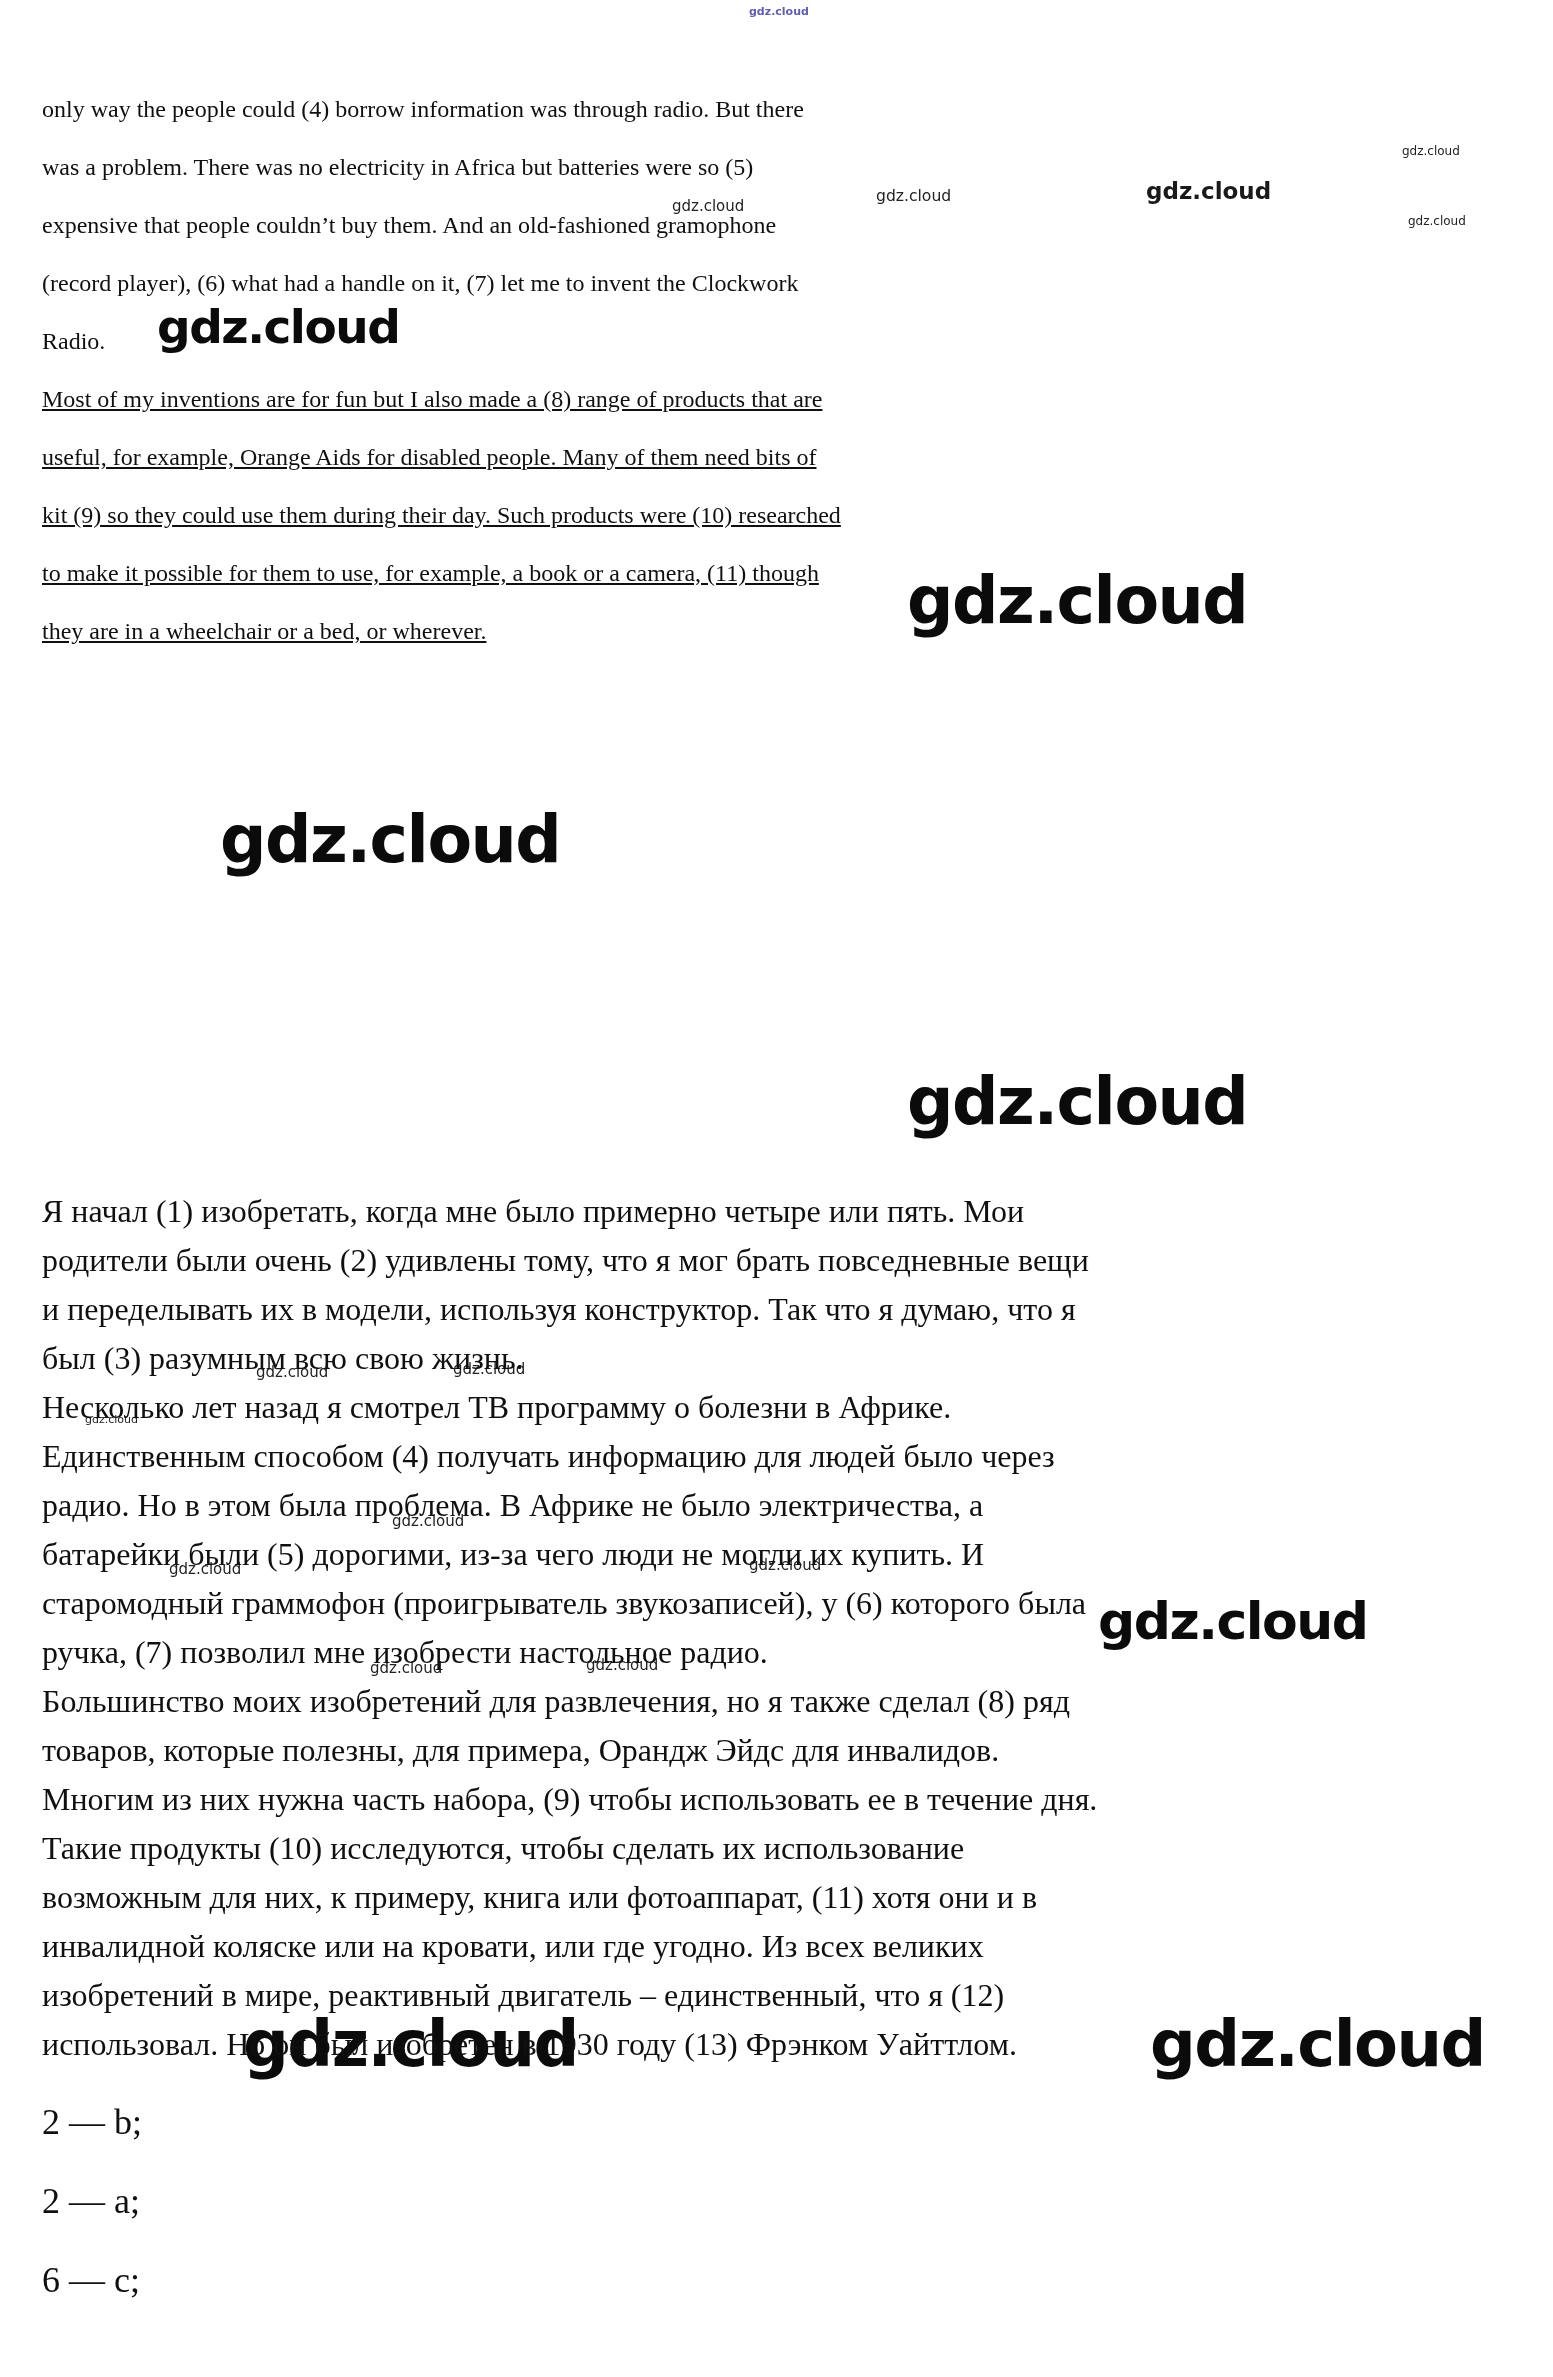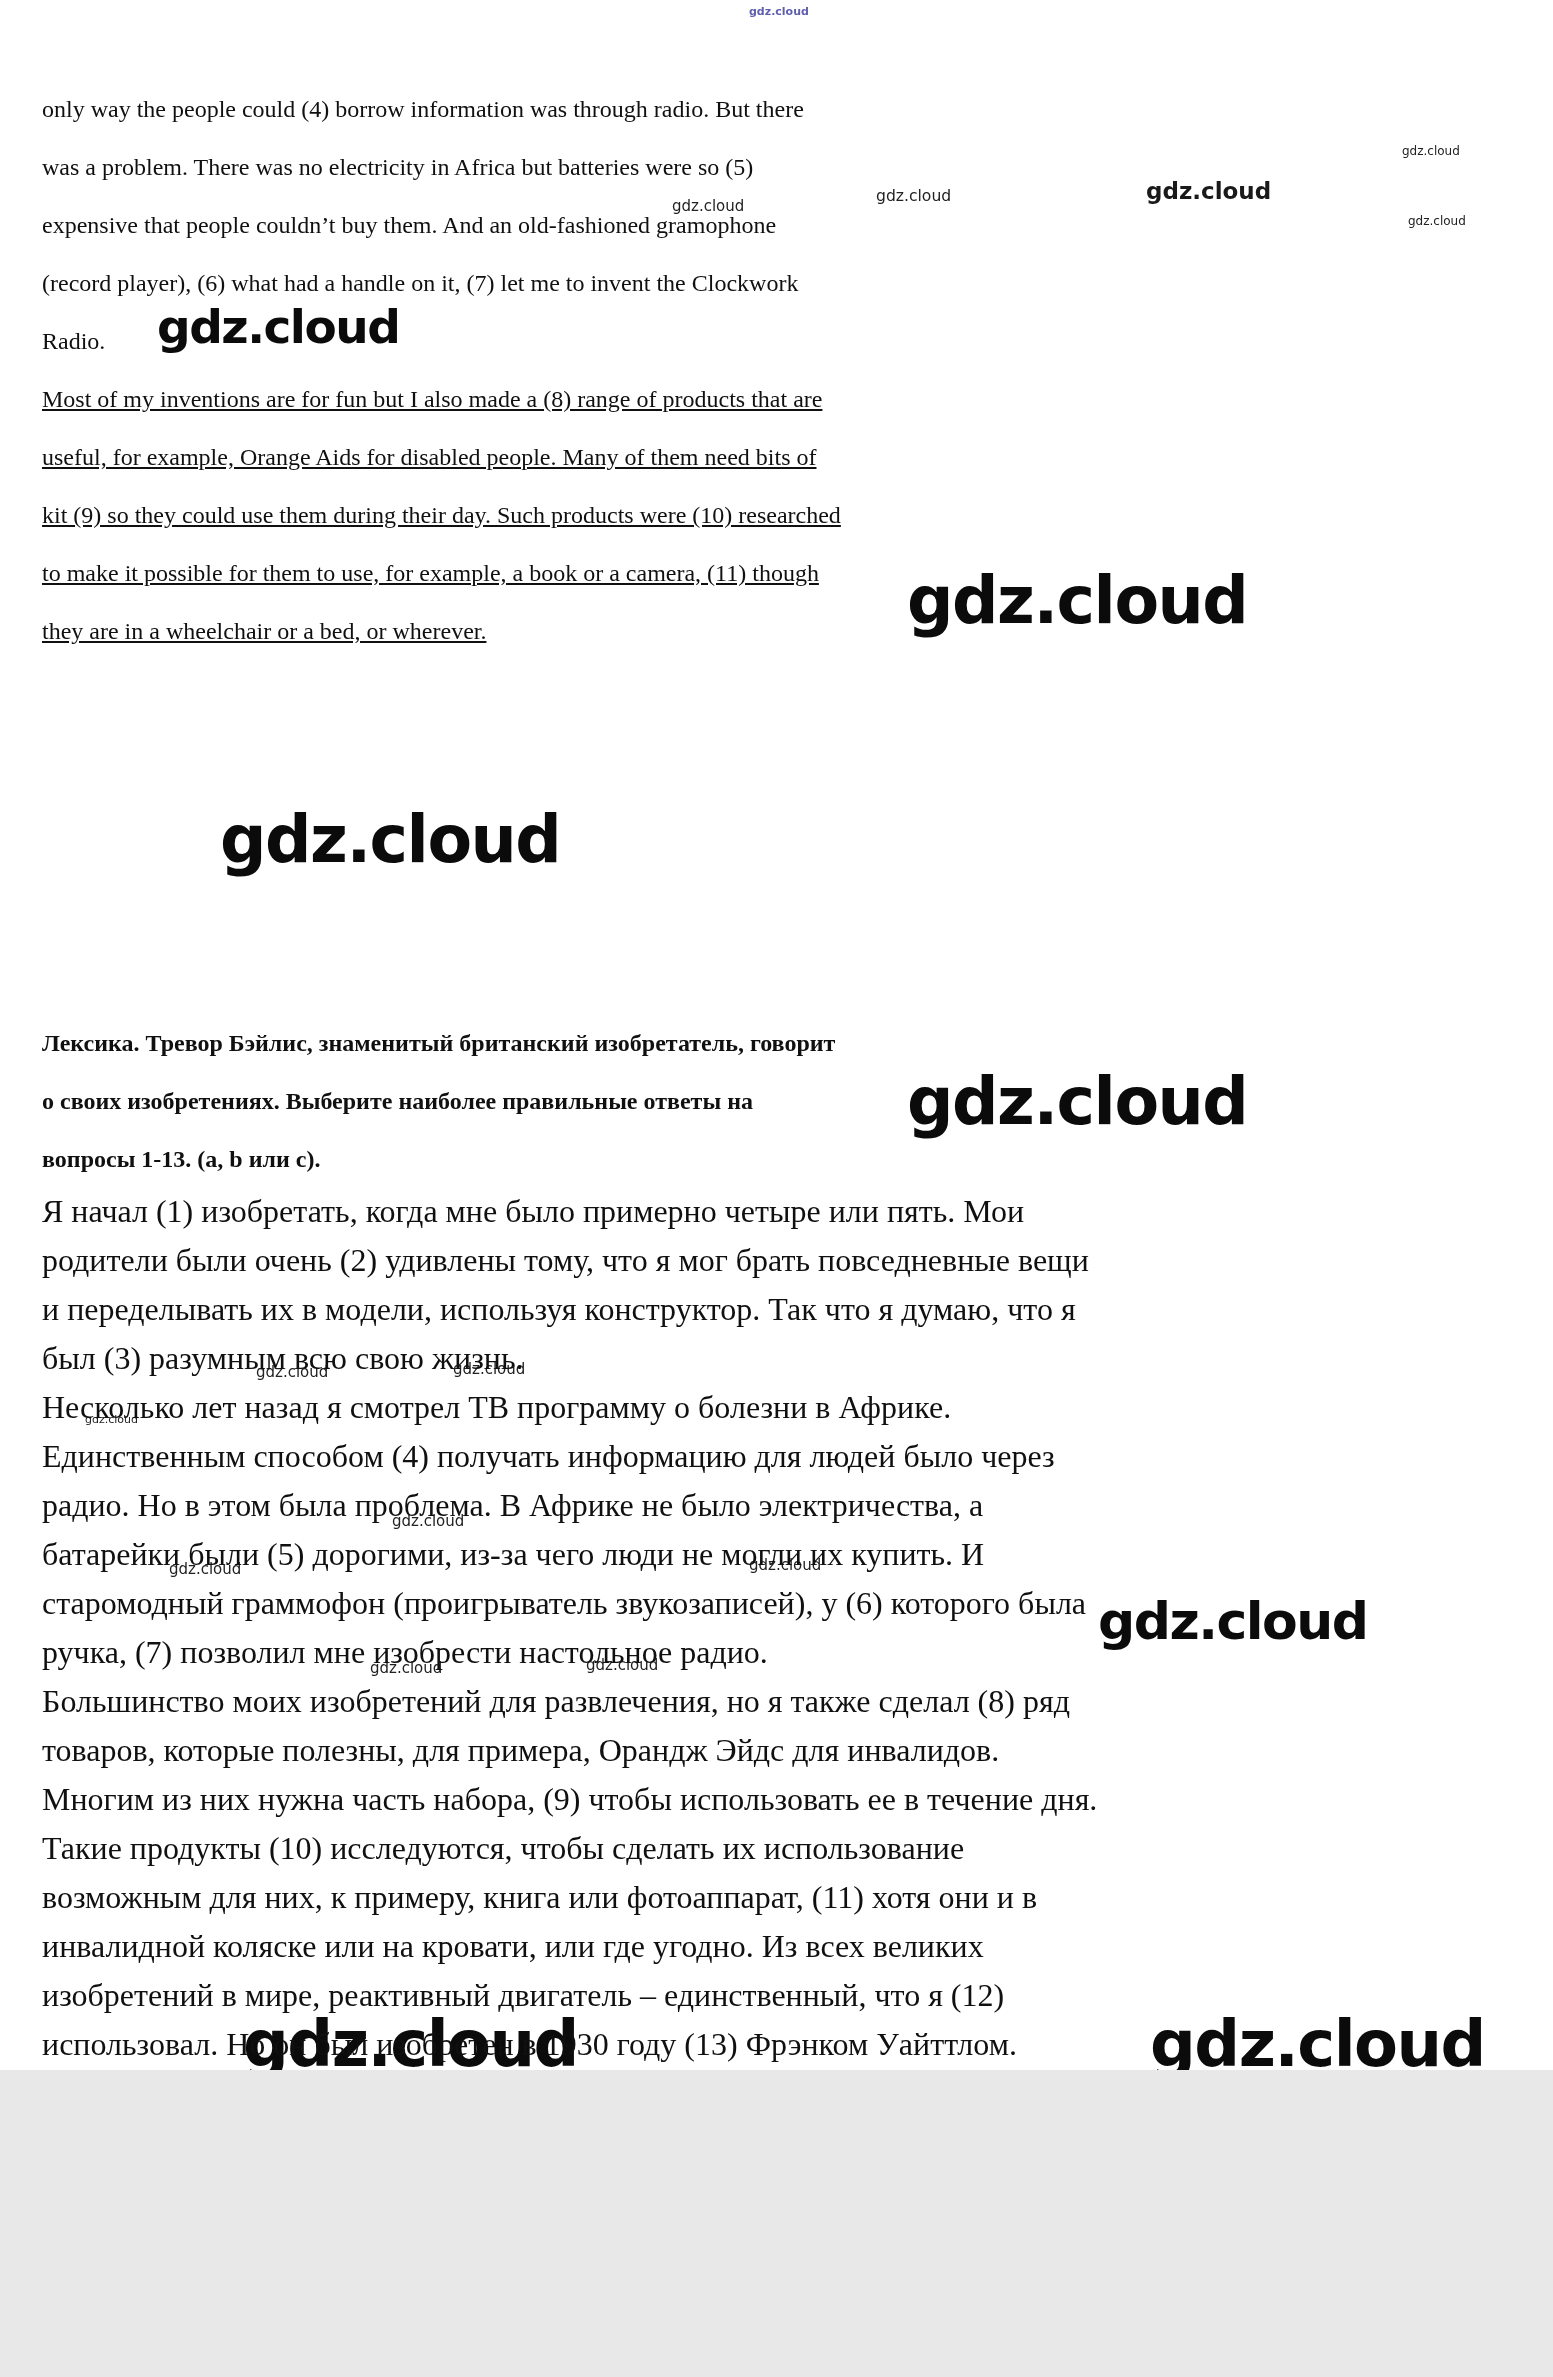--- a/index.html
+++ b/index.html
@@ -1,19 +1,19 @@
 <!DOCTYPE html>
 <html style="font-size:12px"><head>
 <meta charset="utf-8">
 <style>
   html, body { margin: 0; padding: 0; background: #e8e8e8; }
   .page {
     position: relative;
     width: 1554px;
-    height: 2070px;
+    height: 2377px;
     background: #ffffff;
     overflow: hidden;
     font-family: "Liberation Serif", serif;
     color: #101010;
   }
   .para {
     position: absolute;
     left: 42px;
     white-space: pre;
     z-index: 2;
@@ -80,23 +80,20 @@
 was a problem. There was no electricity in Africa but batteries were so (5)
 expensive that people couldn’t buy them. And an old-fashioned gramophone
 (record player), (6) what had a handle on it, (7) let me to invent the Clockwork
 Radio.</div>
   <div class="para en" style="top:370px;text-decoration:underline;">Most of my inventions are for fun but I also made a (8) range of products that are
 useful, for example, Orange Aids for disabled people. Many of them need bits of
 kit (9) so they could use them during their day. Such products were (10) researched
 to make it possible for them to use, for example, a book or a camera, (11) though
 they are in a wheelchair or a bed, or wherever.</div>
 
-  <div class="para en bold" style="top:1014px;">Лексика. Тревор Бэйлис, знаменитый британский изобретатель, говорит
-о своих изобретениях. Выберите наиболее правильные ответы на
-вопросы 1-13. (a, b или c).</div>
 
   <div class="para ru" style="top:1187px;">Я начал (1) изобретать, когда мне было примерно четыре или пять. Мои
 родители были очень (2) удивлены тому, что я мог брать повседневные вещи
 и переделывать их в модели, используя конструктор. Так что я думаю, что я
 был (3) разумным всю свою жизнь.
 Несколько лет назад я смотрел ТВ программу о болезни в Африке.
 Единственным способом (4) получать информацию для людей было через
 радио. Но в этом была проблема. В Африке не было электричества, а
 батарейки были (5) дорогими, из-за чего люди не могли их купить. И
 старомодный граммофон (проигрыватель звукозаписей), у (6) которого была

